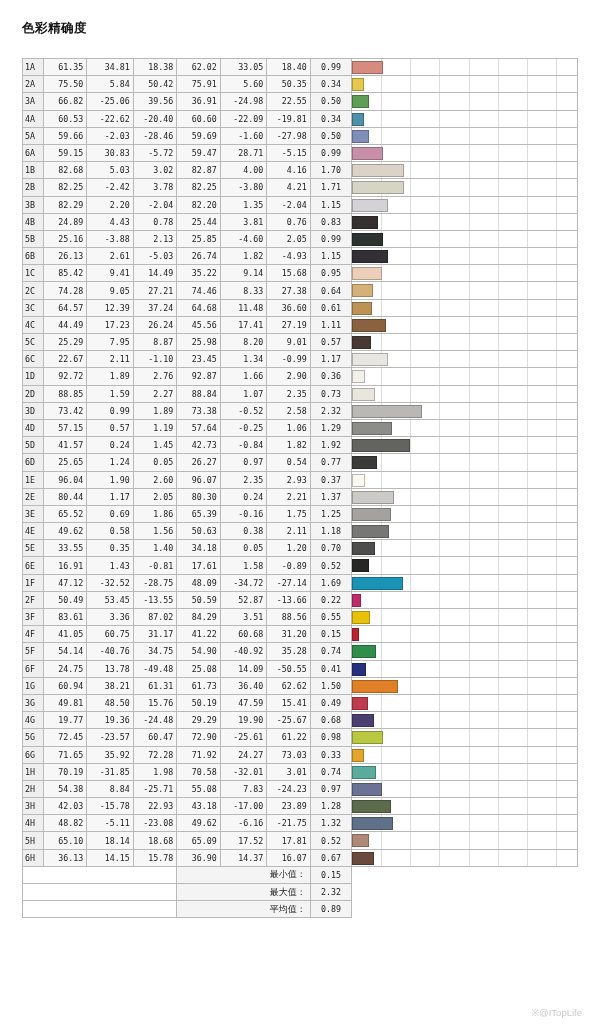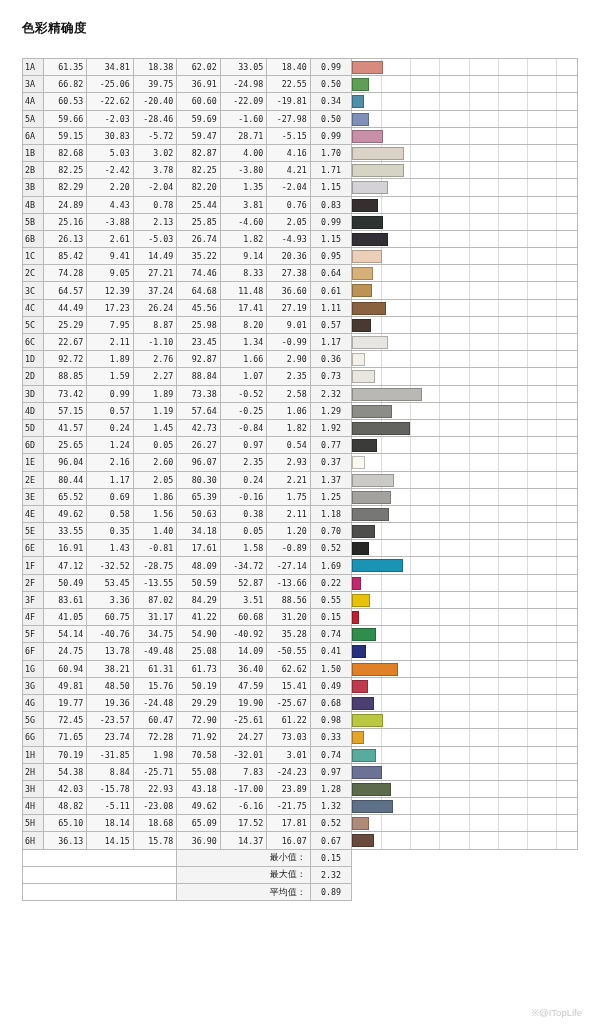--- a/index.html
+++ b/index.html
@@ -61,24 +61,46 @@
               <div class="gl" style="left: 87.2px;"></div>
               <div class="gl" style="left: 116.267px;"></div>
               <div class="gl" style="left: 145.333px;"></div>
               <div class="gl" style="left: 174.4px;"></div>
               <div class="gl" style="left: 203.467px;"></div>
               <div class="bar" style="width: 28.776px; background: rgb(215, 139, 126); border: 1px solid rgba(0, 0, 0, 0.25);"></div>
             </div>
           </td>
         </tr>
         <tr class="row">
+          <td class="id">2A</td>
+          <td class="num">75.50</td>
+          <td class="num">5.84</td>
+          <td class="num">50.42</td>
+          <td class="num">75.91</td>
+          <td class="num">5.60</td>
+          <td class="num">50.35</td>
+          <td class="de">0.34</td>
+          <td class="barcell">
+            <div class="barzone">
+              <div class="gl" style="left: 29.0667px;"></div>
+              <div class="gl" style="left: 58.1333px;"></div>
+              <div class="gl" style="left: 87.2px;"></div>
+              <div class="gl" style="left: 116.267px;"></div>
+              <div class="gl" style="left: 145.333px;"></div>
+              <div class="gl" style="left: 174.4px;"></div>
+              <div class="gl" style="left: 203.467px;"></div>
+              <div class="bar" style="width: 9.88267px; background: rgb(230, 200, 79); border: 1px solid rgba(0, 0, 0, 0.25);"></div>
+            </div>
+          </td>
+        </tr>
+        <tr class="row">
           <td class="id">3A</td>
           <td class="num">66.82</td>
           <td class="num">-25.06</td>
-          <td class="num">39.75</td>
+          <td class="num">39.56</td>
           <td class="num">36.91</td>
           <td class="num">-24.98</td>
           <td class="num">22.55</td>
           <td class="de">0.50</td>
           <td class="barcell">
             <div class="barzone">
               <div class="gl" style="left: 29.0667px;"></div>
               <div class="gl" style="left: 58.1333px;"></div>
               <div class="gl" style="left: 87.2px;"></div>
               <div class="gl" style="left: 116.267px;"></div>
@@ -287,21 +309,21 @@
             </div>
           </td>
         </tr>
         <tr class="row">
           <td class="id">1C</td>
           <td class="num">85.42</td>
           <td class="num">9.41</td>
           <td class="num">14.49</td>
           <td class="num">35.22</td>
           <td class="num">9.14</td>
-          <td class="num">20.36</td>
+          <td class="num">15.68</td>
           <td class="de">0.95</td>
           <td class="barcell">
             <div class="barzone">
               <div class="gl" style="left: 29.0667px;"></div>
               <div class="gl" style="left: 58.1333px;"></div>
               <div class="gl" style="left: 87.2px;"></div>
               <div class="gl" style="left: 116.267px;"></div>
               <div class="gl" style="left: 145.333px;"></div>
               <div class="gl" style="left: 174.4px;"></div>
               <div class="gl" style="left: 203.467px;"></div>
@@ -547,21 +569,21 @@
               <div class="gl" style="left: 145.333px;"></div>
               <div class="gl" style="left: 174.4px;"></div>
               <div class="gl" style="left: 203.467px;"></div>
               <div class="bar" style="width: 22.3813px; background: rgb(59, 59, 58); border: 1px solid rgba(0, 0, 0, 0.25);"></div>
             </div>
           </td>
         </tr>
         <tr class="row">
           <td class="id">1E</td>
           <td class="num">96.04</td>
-          <td class="num">2.16</td>
+          <td class="num">1.90</td>
           <td class="num">2.60</td>
           <td class="num">96.07</td>
           <td class="num">2.35</td>
           <td class="num">2.93</td>
           <td class="de">0.37</td>
           <td class="barcell">
             <div class="barzone">
               <div class="gl" style="left: 29.0667px;"></div>
               <div class="gl" style="left: 58.1333px;"></div>
               <div class="gl" style="left: 87.2px;"></div>
@@ -899,21 +921,21 @@
               <div class="gl" style="left: 145.333px;"></div>
               <div class="gl" style="left: 174.4px;"></div>
               <div class="gl" style="left: 203.467px;"></div>
               <div class="bar" style="width: 28.4853px; background: rgb(186, 200, 65); border: 1px solid rgba(0, 0, 0, 0.25);"></div>
             </div>
           </td>
         </tr>
         <tr class="row">
           <td class="id">6G</td>
           <td class="num">71.65</td>
-          <td class="num">23.74</td>
+          <td class="num">35.92</td>
           <td class="num">72.28</td>
           <td class="num">71.92</td>
           <td class="num">24.27</td>
           <td class="num">73.03</td>
           <td class="de">0.33</td>
           <td class="barcell">
             <div class="barzone">
               <div class="gl" style="left: 29.0667px;"></div>
               <div class="gl" style="left: 58.1333px;"></div>
               <div class="gl" style="left: 87.2px;"></div>

